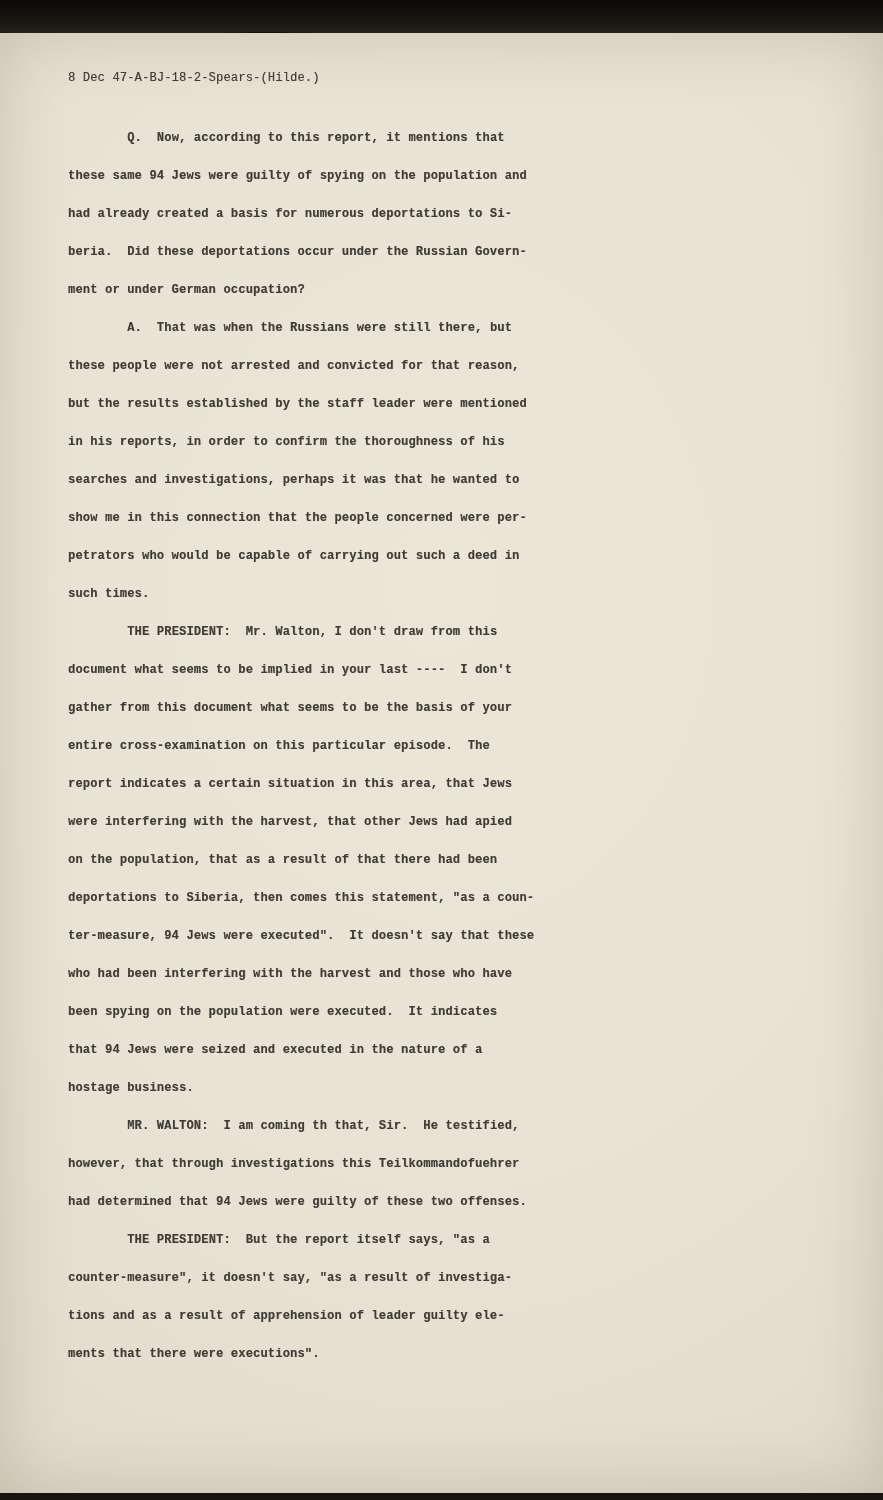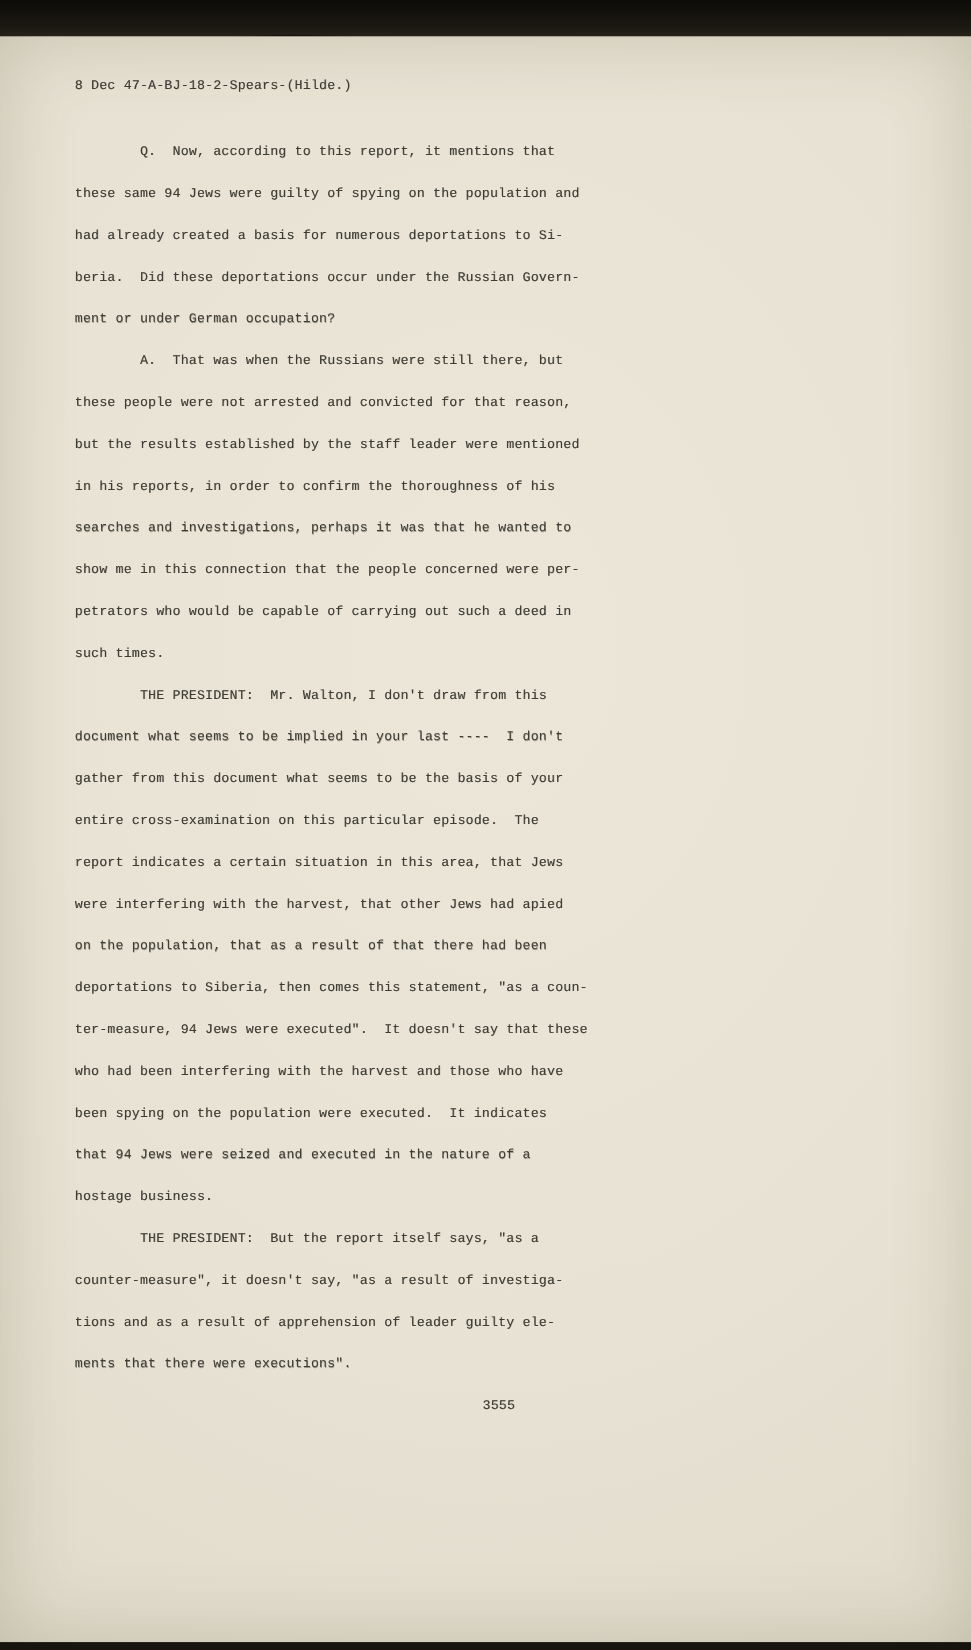--- a/index.html
+++ b/index.html
@@ -67,20 +67,21 @@
   }
   .doc-header div {
     white-space: pre-wrap;
   }
   .doc-body {
     margin-top: 22px;
   }
   .doc-body p {
     margin: 0;
     white-space: pre-wrap;
+    font-weight: bold;
   }
   .page-number {
     text-align: center;
     margin-top: 0;
     padding-right: 30px;
   }
 </style>
 </head>
 <body>
 
@@ -116,25 +117,27 @@
 entire cross-examination on this particular episode.  The
 report indicates a certain situation in this area, that Jews
 were interfering with the harvest, that other Jews had apied
 on the population, that as a result of that there had been
 deportations to Siberia, then comes this statement, "as a coun-
 ter-measure, 94 Jews were executed".  It doesn't say that these
 who had been interfering with the harvest and those who have
 been spying on the population were executed.  It indicates
 that 94 Jews were seized and executed in the nature of a
 hostage business.</p>
+      <p>        MR. WALTON:  I am coming th that, Sir.  He testified,
+however, that through investigations this Teilkommandofuehrer
+had determined that 94 Jews were guilty of these two offenses.</p>
       <p>        THE PRESIDENT:  But the report itself says, "as a
 counter-measure", it doesn't say, "as a result of investiga-
 tions and as a result of apprehension of leader guilty ele-
 ments that there were executions".</p>
     </div>
 
-    <div class="page-number">3555</div>
 
   </div>
 
   <div class="edge-bottom"></div>
 
 </div>
 
 </body></html>

